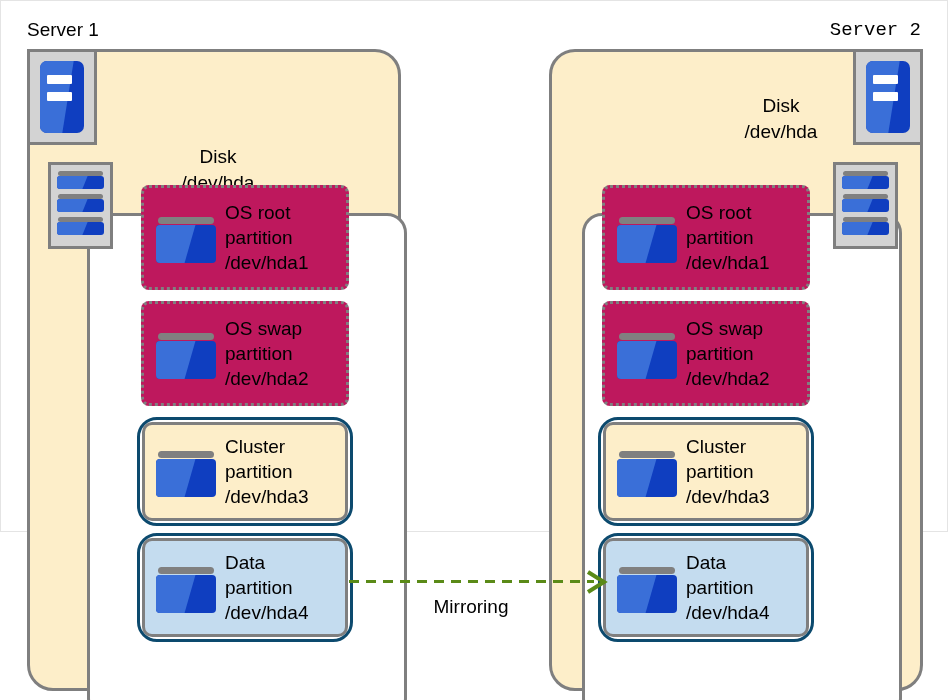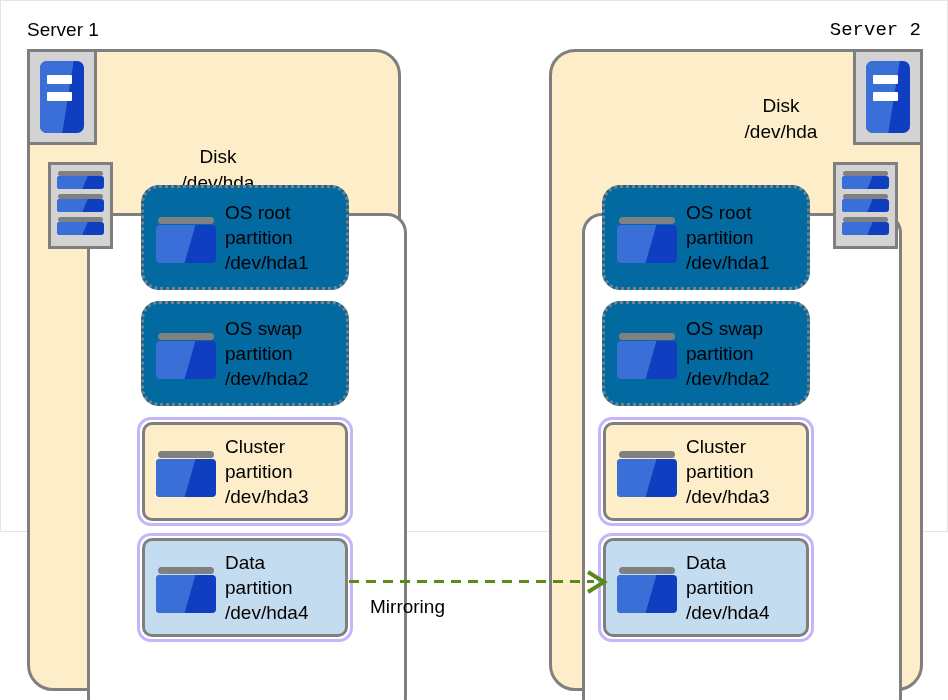--- a/index.html
+++ b/index.html
@@ -162,27 +162,27 @@
   .disk-icon .platter.p3 { top: 52px; }
 
   
   .partition {
     position: absolute;
     width: 208px;
     height: 105px;
     box-sizing: border-box;
   }
   .partition.dotted {
-    background: #0369a1;
+    background: #be185d;
     border: 3px dotted #808080;
-    border-radius: 18px;
+    border-radius: 8px;
   }
   .partition.framed {
-    border: 3px solid #c4b5fd;
-    border-radius: 14px;
+    border: 3px solid #0c4a6e;
+    border-radius: 20px;
     background: transparent;
   }
   .partition.framed .inner {
     position: absolute;
     left: 2px; top: 2px;
     right: 2px; bottom: 2px;
     border: 3px solid #7f7f7f;
     border-radius: 10px;
     box-sizing: border-box;
   }
@@ -250,25 +250,24 @@
     left: 585px;
     top: 569px;
     width: 0; height: 0;
   }
   #mirror-arrowhead svg { display: block; }
   #mirror-label {
     position: absolute;
     left: 345px;
     top: 594px;
     width: 250px;
-    text-align: left;
+    text-align: center;
     font-size: 19px;
     line-height: 24px;
     white-space: nowrap;
-    margin-left: 24px;
   }
 </style>
 </head>
 <body>
 
 <div id="canvas">
 
   <div class="server-label" id="server1-label">Server 1</div>
 
   <div class="server-box" id="server1-box">

